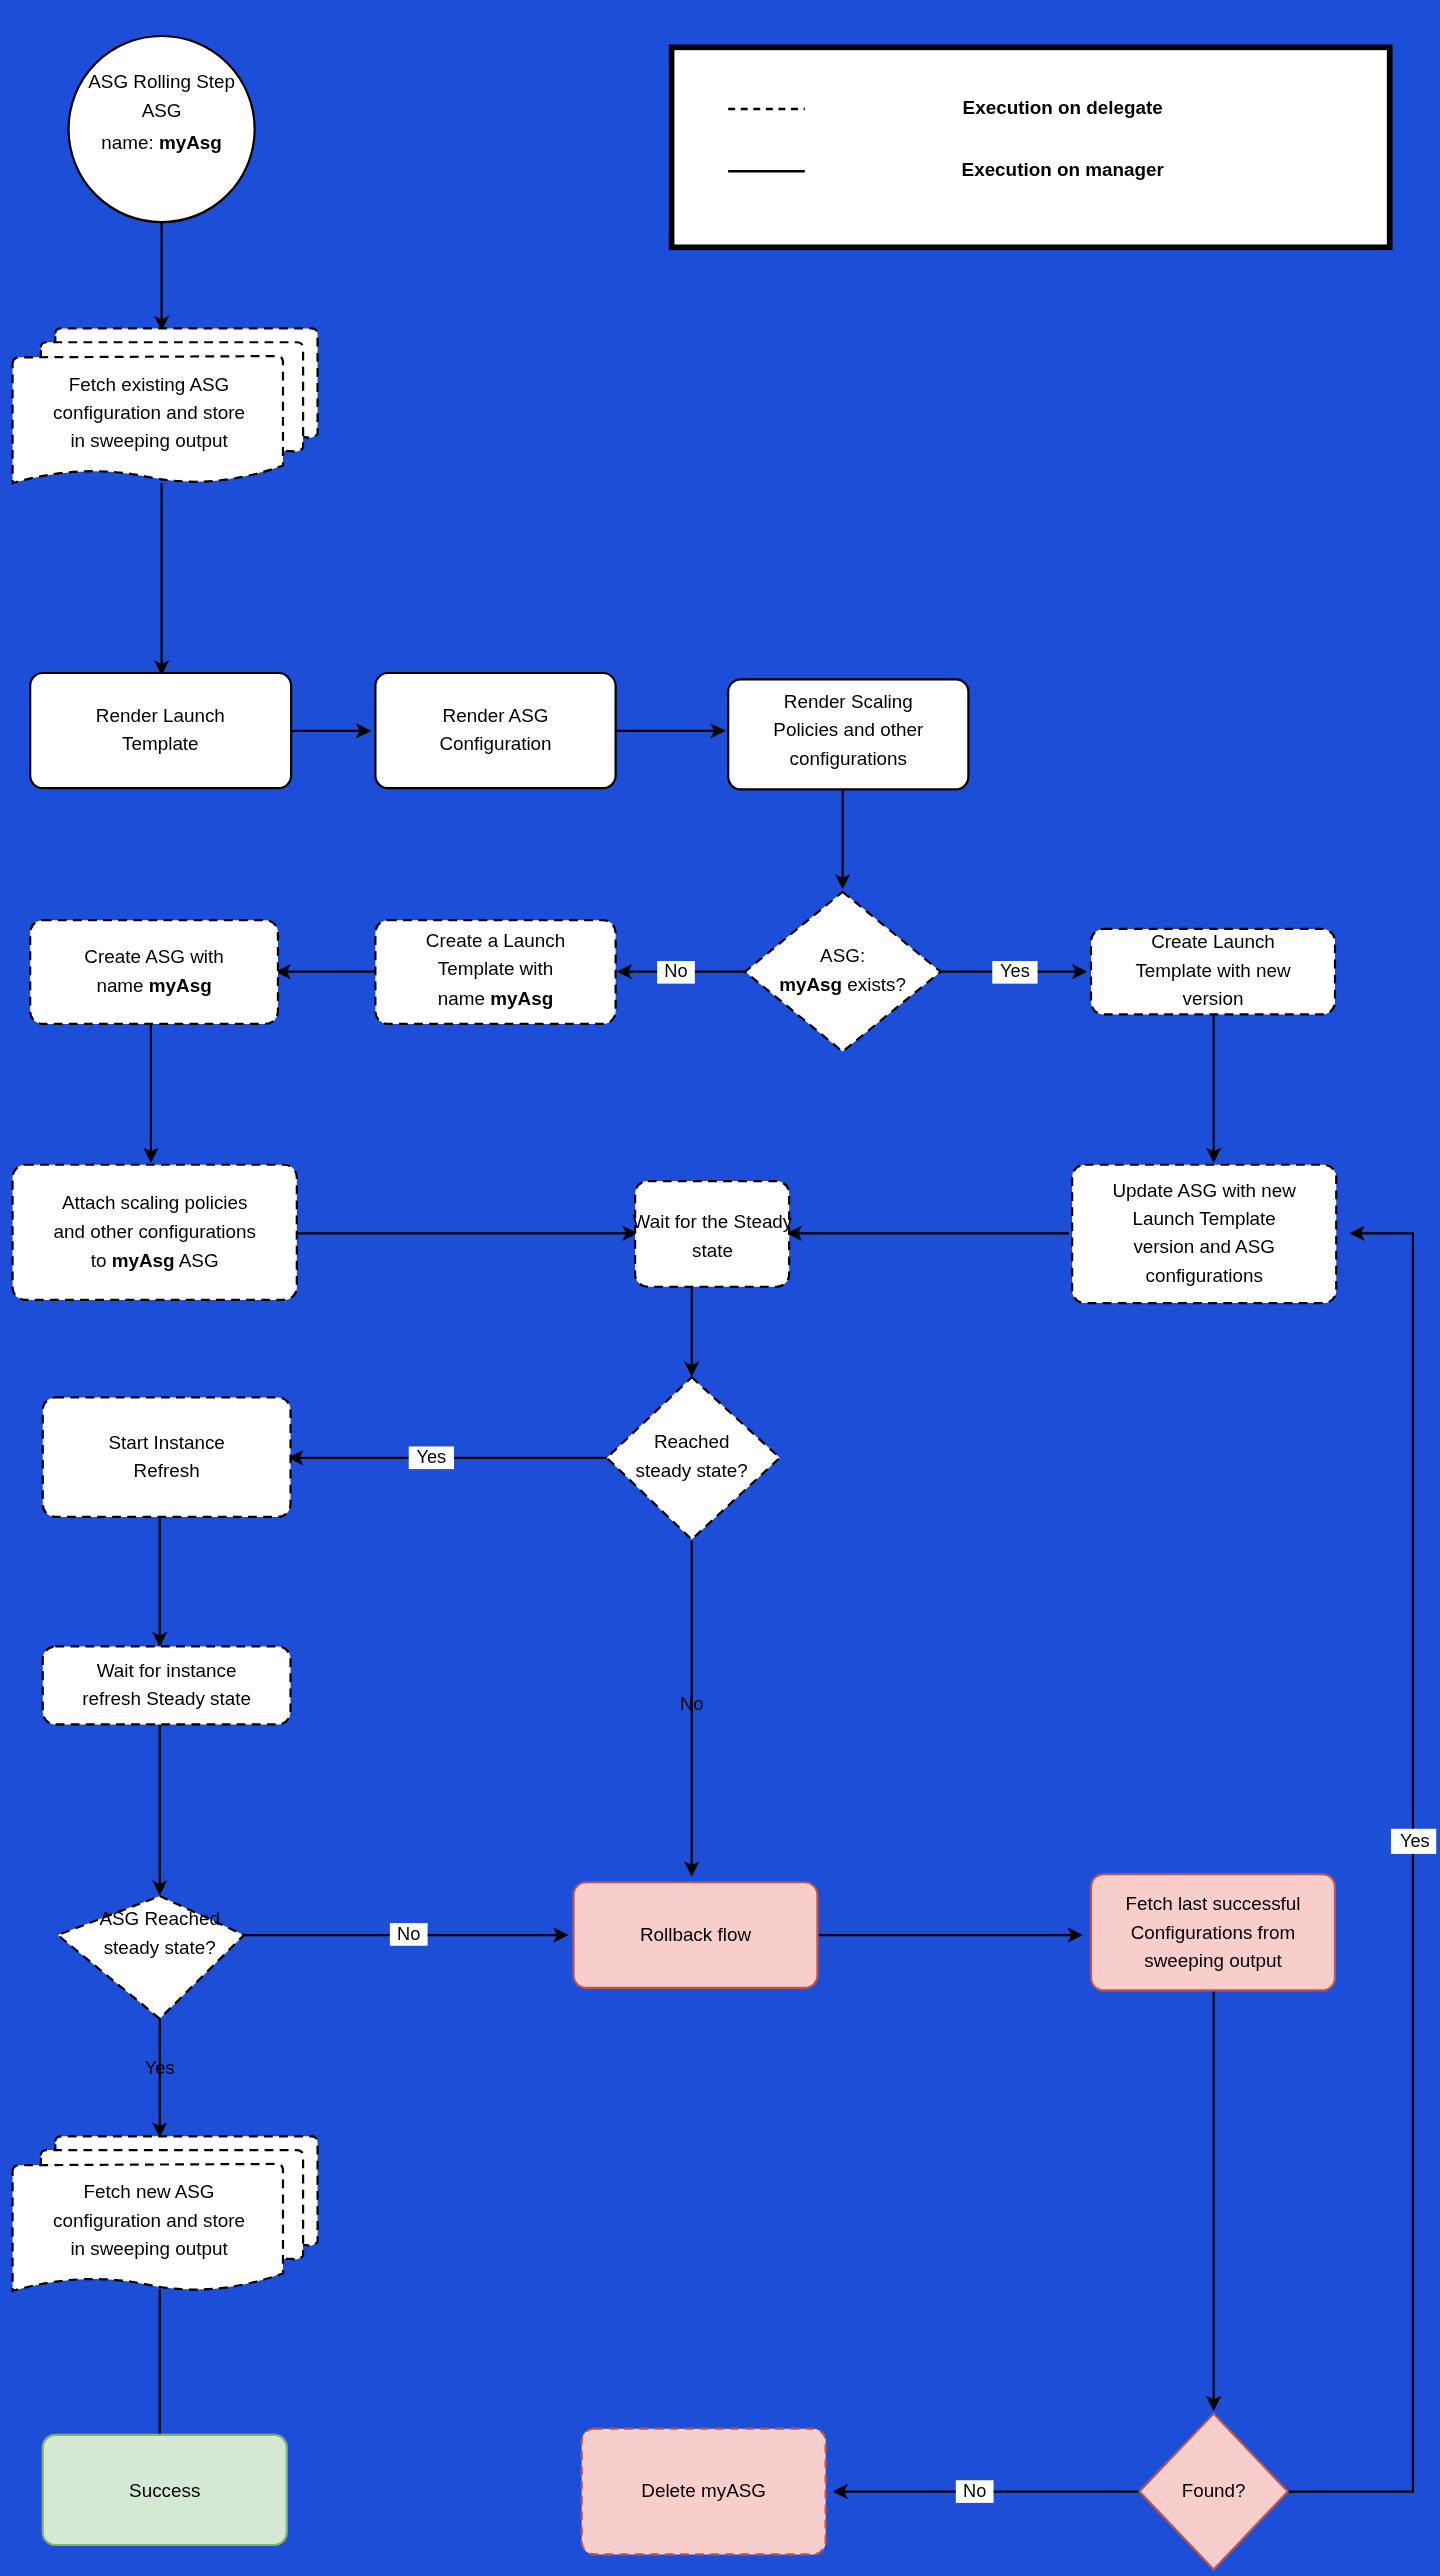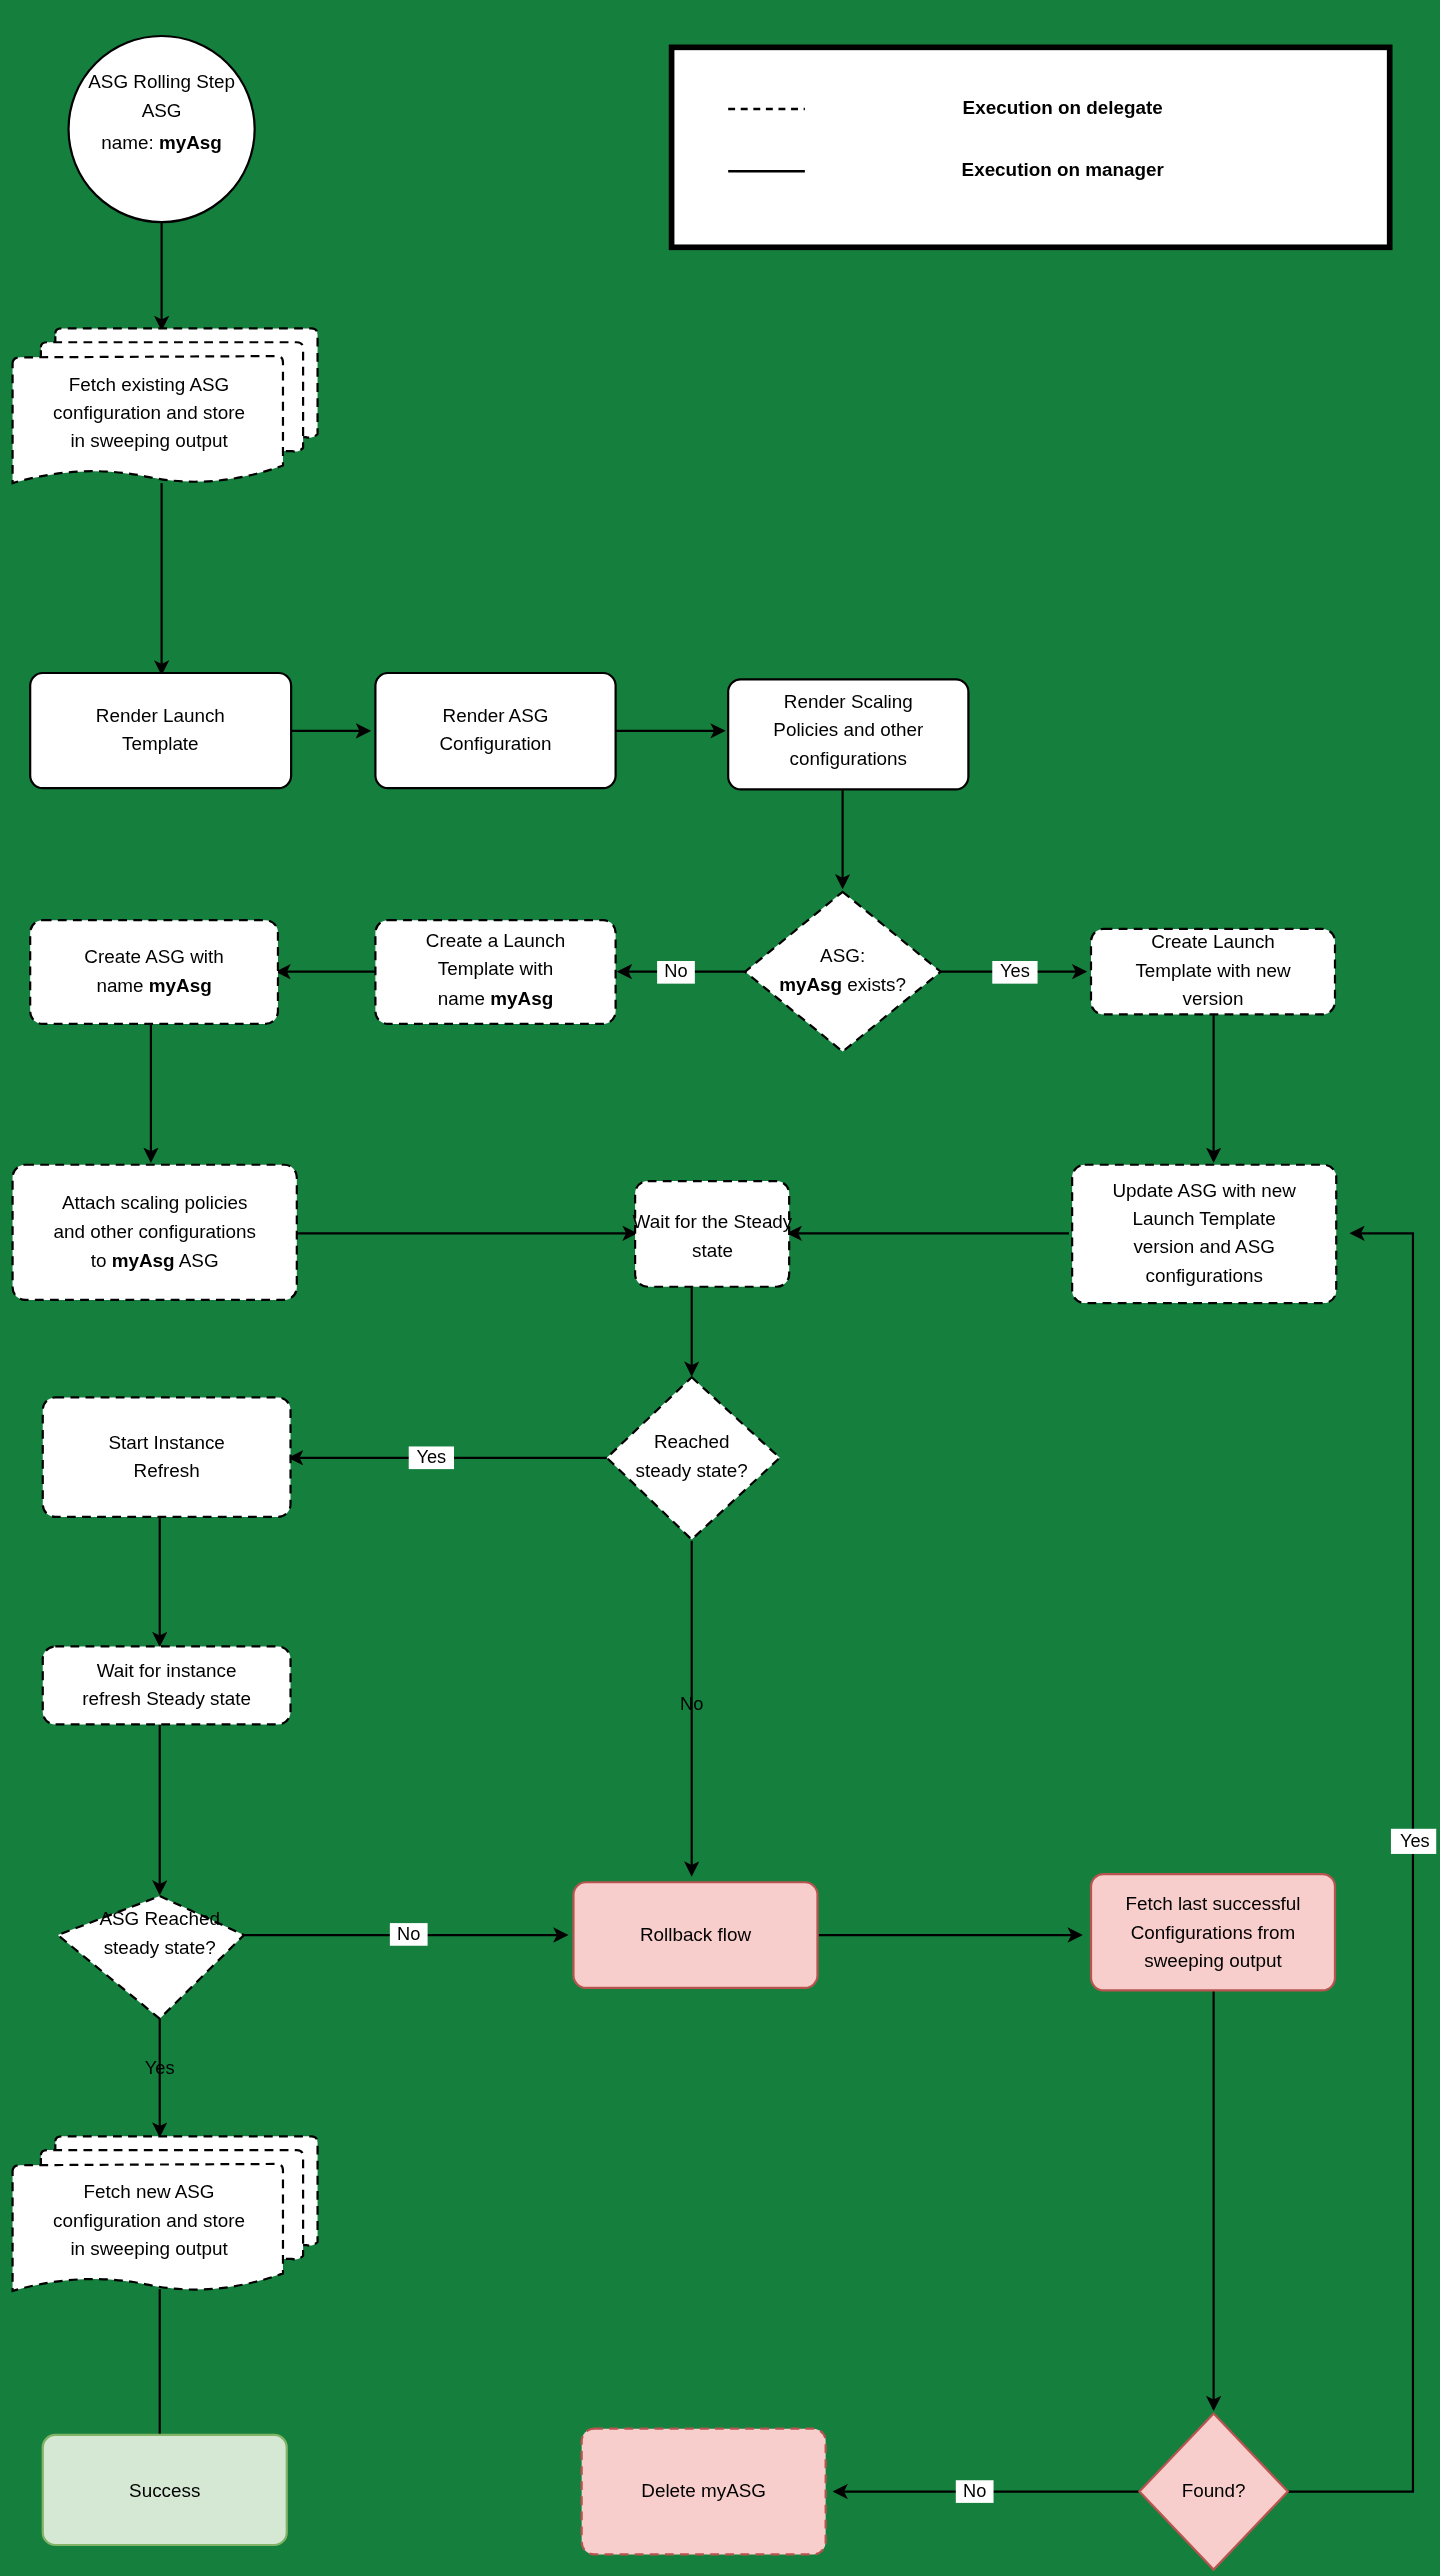--- a/index.html
+++ b/index.html
@@ -7,21 +7,21 @@
     padding: 0;
     background: #ffffff;
   }
   body {
     font-family: "Liberation Sans", sans-serif;
   }
   #stage {
     position: relative;
     width: 1440px;
     height: 2576px;
-    background: #15803d;
+    background: #1d4ed8;
     overflow: hidden;
   }
   svg#flow {
     position: absolute;
     left: 0;
     top: 0;
     width: 1440px;
     height: 2576px;
   }
   .node-text {

